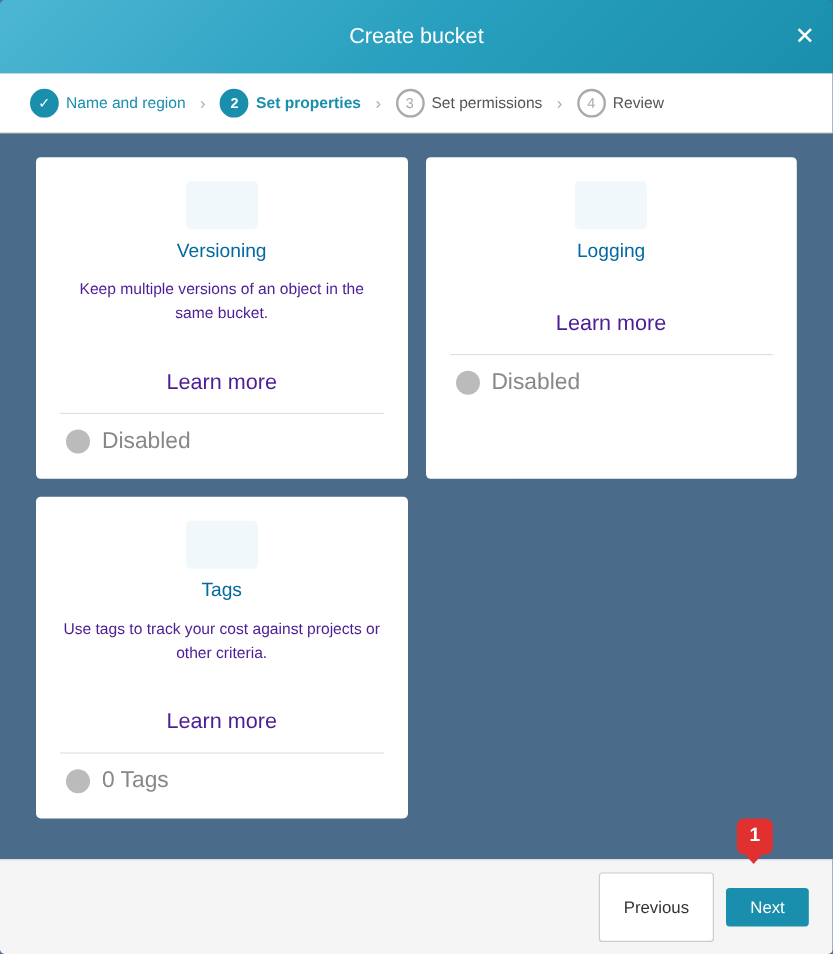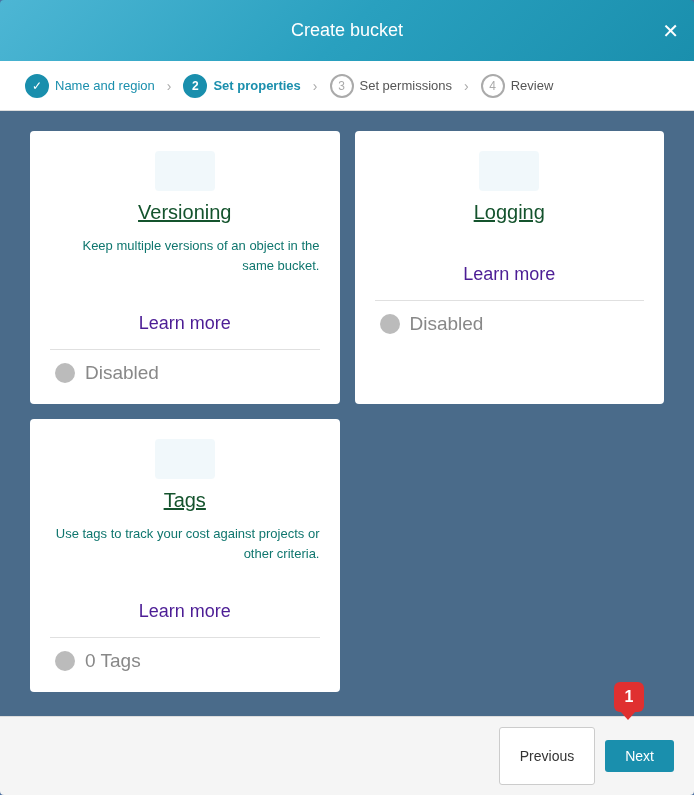--- a/index.html
+++ b/index.html
@@ -121,30 +121,29 @@
     }
     .card-icon-placeholder {
       width: 60px;
       height: 40px;
       background: #e8f4f8;
       border-radius: 4px;
       margin-bottom: 10px;
       opacity: 0.6;
     }
     .card-title {
-      font-size: 20px;
-      color: #14532d;
+      font-size: 16px;
+      color: #0369a1;
       margin-bottom: 12px;
       font-weight: normal;
-      text-decoration: underline;
     }
     .card-desc {
       font-size: 13px;
-      color: #0f766e;
-      text-align: right;
+      color: #4c1d95;
+      text-align: center;
       line-height: 1.5;
       margin-bottom: 10px;
     }
     .card-learn-more {
       color: #4c1d95;
       font-size: 18px;
       cursor: pointer;
       text-decoration: none;
       margin-bottom: 15px;
       margin-top: 28px;

